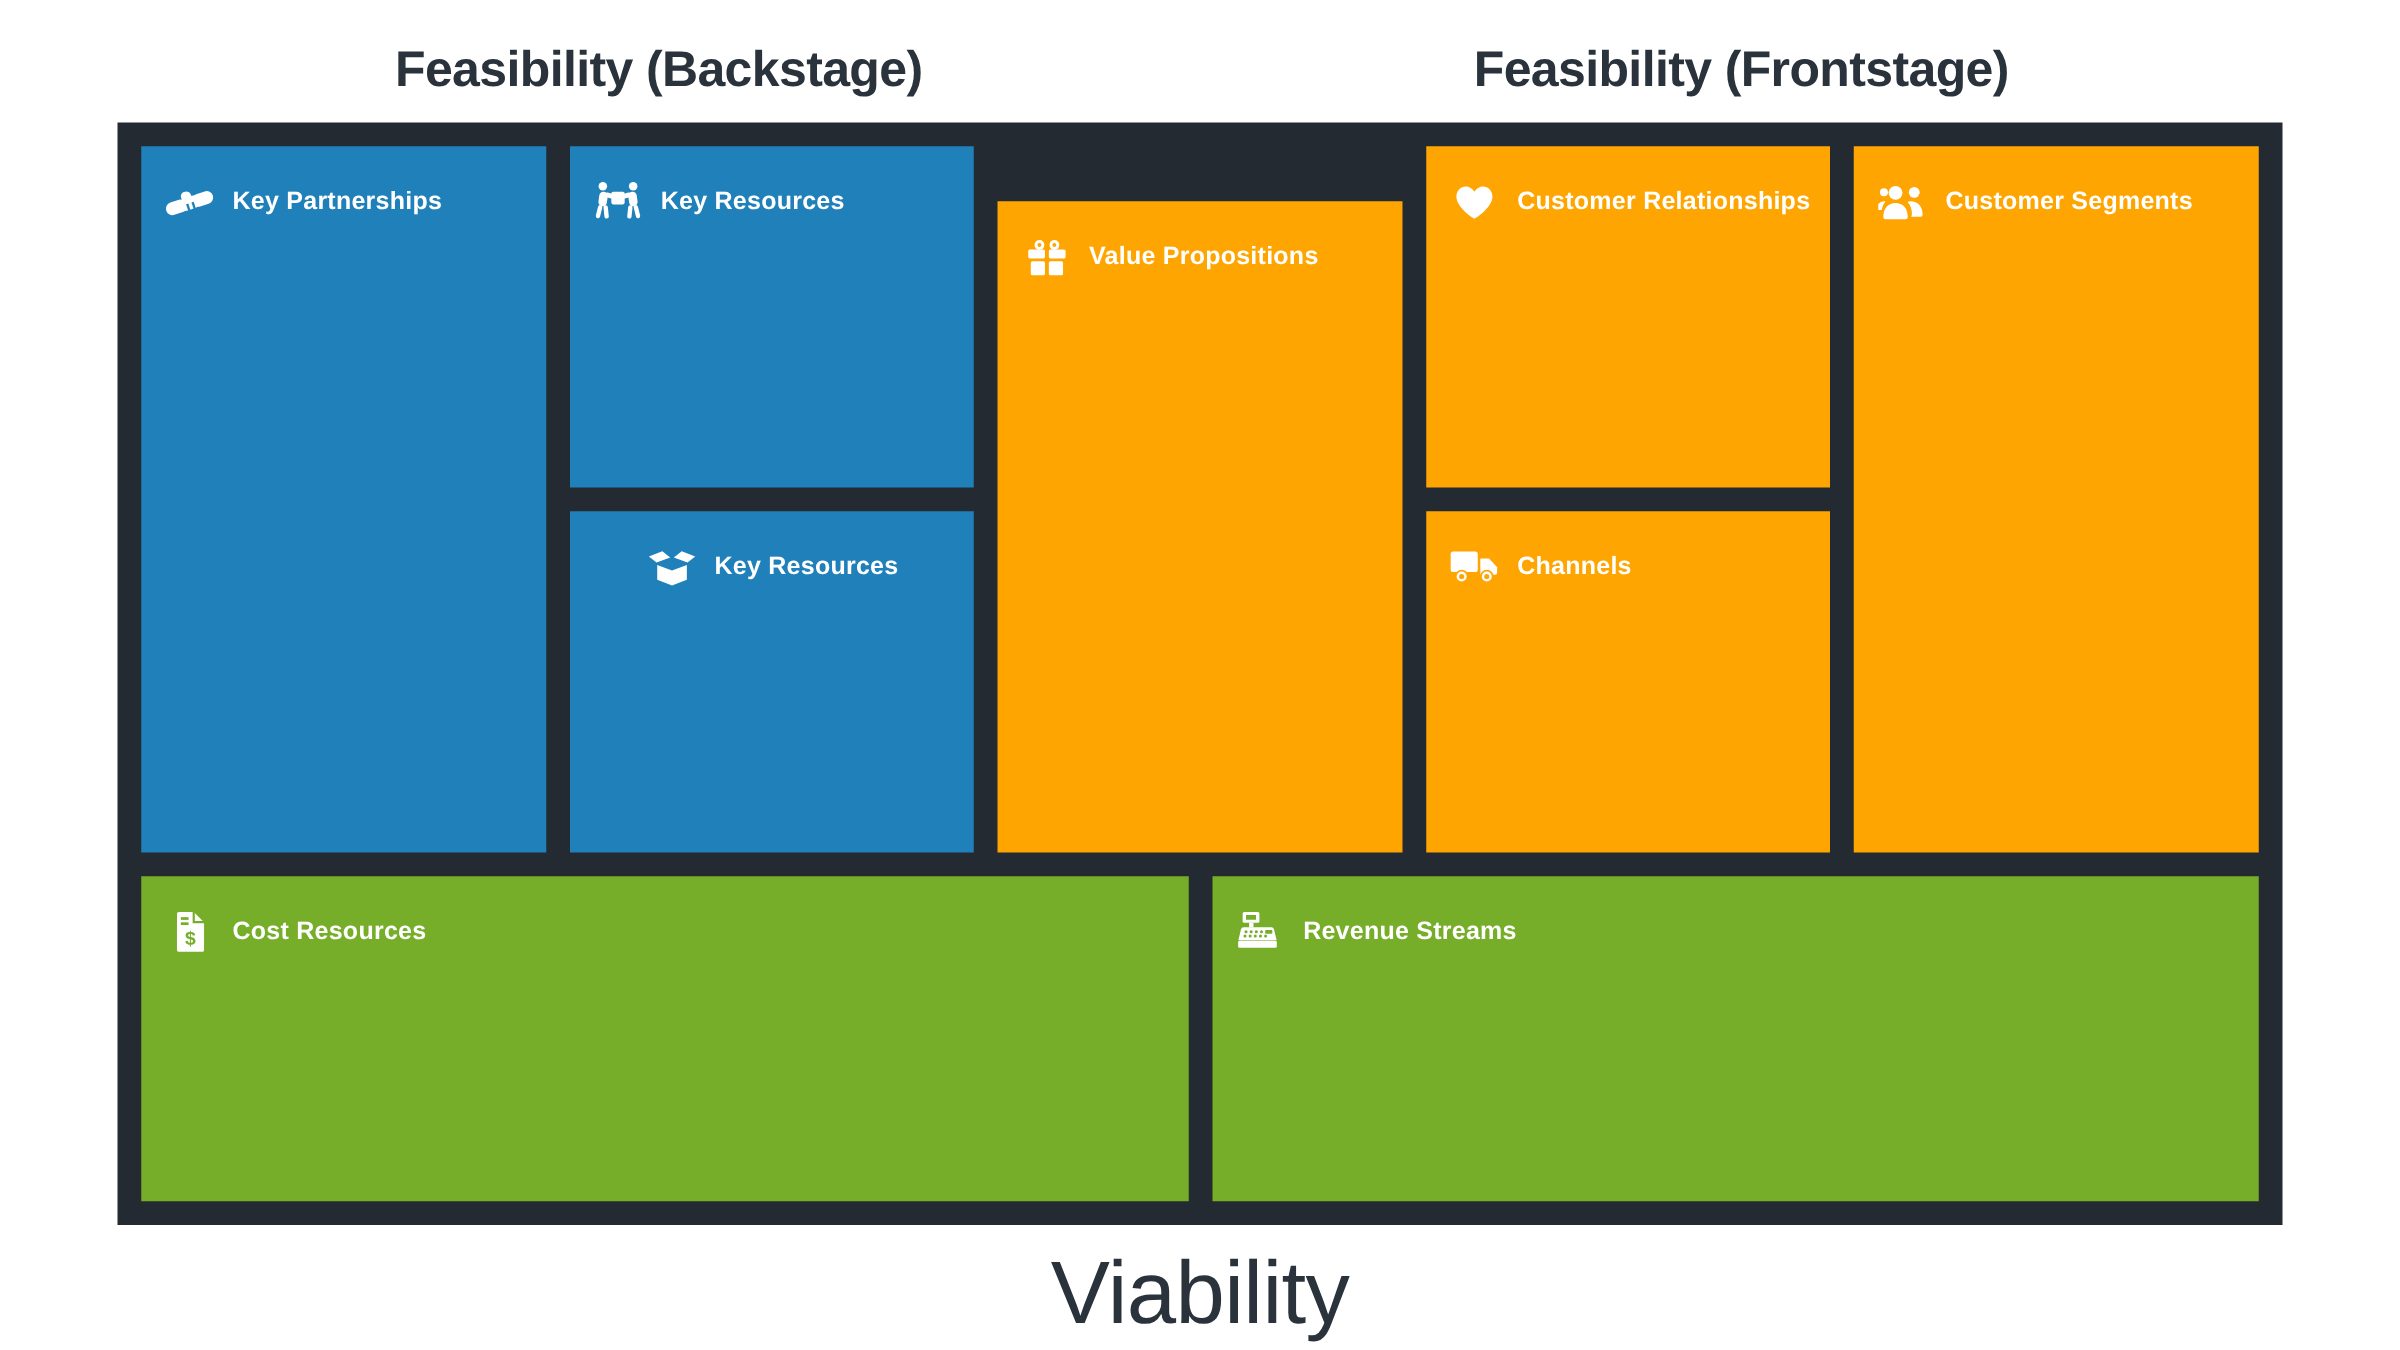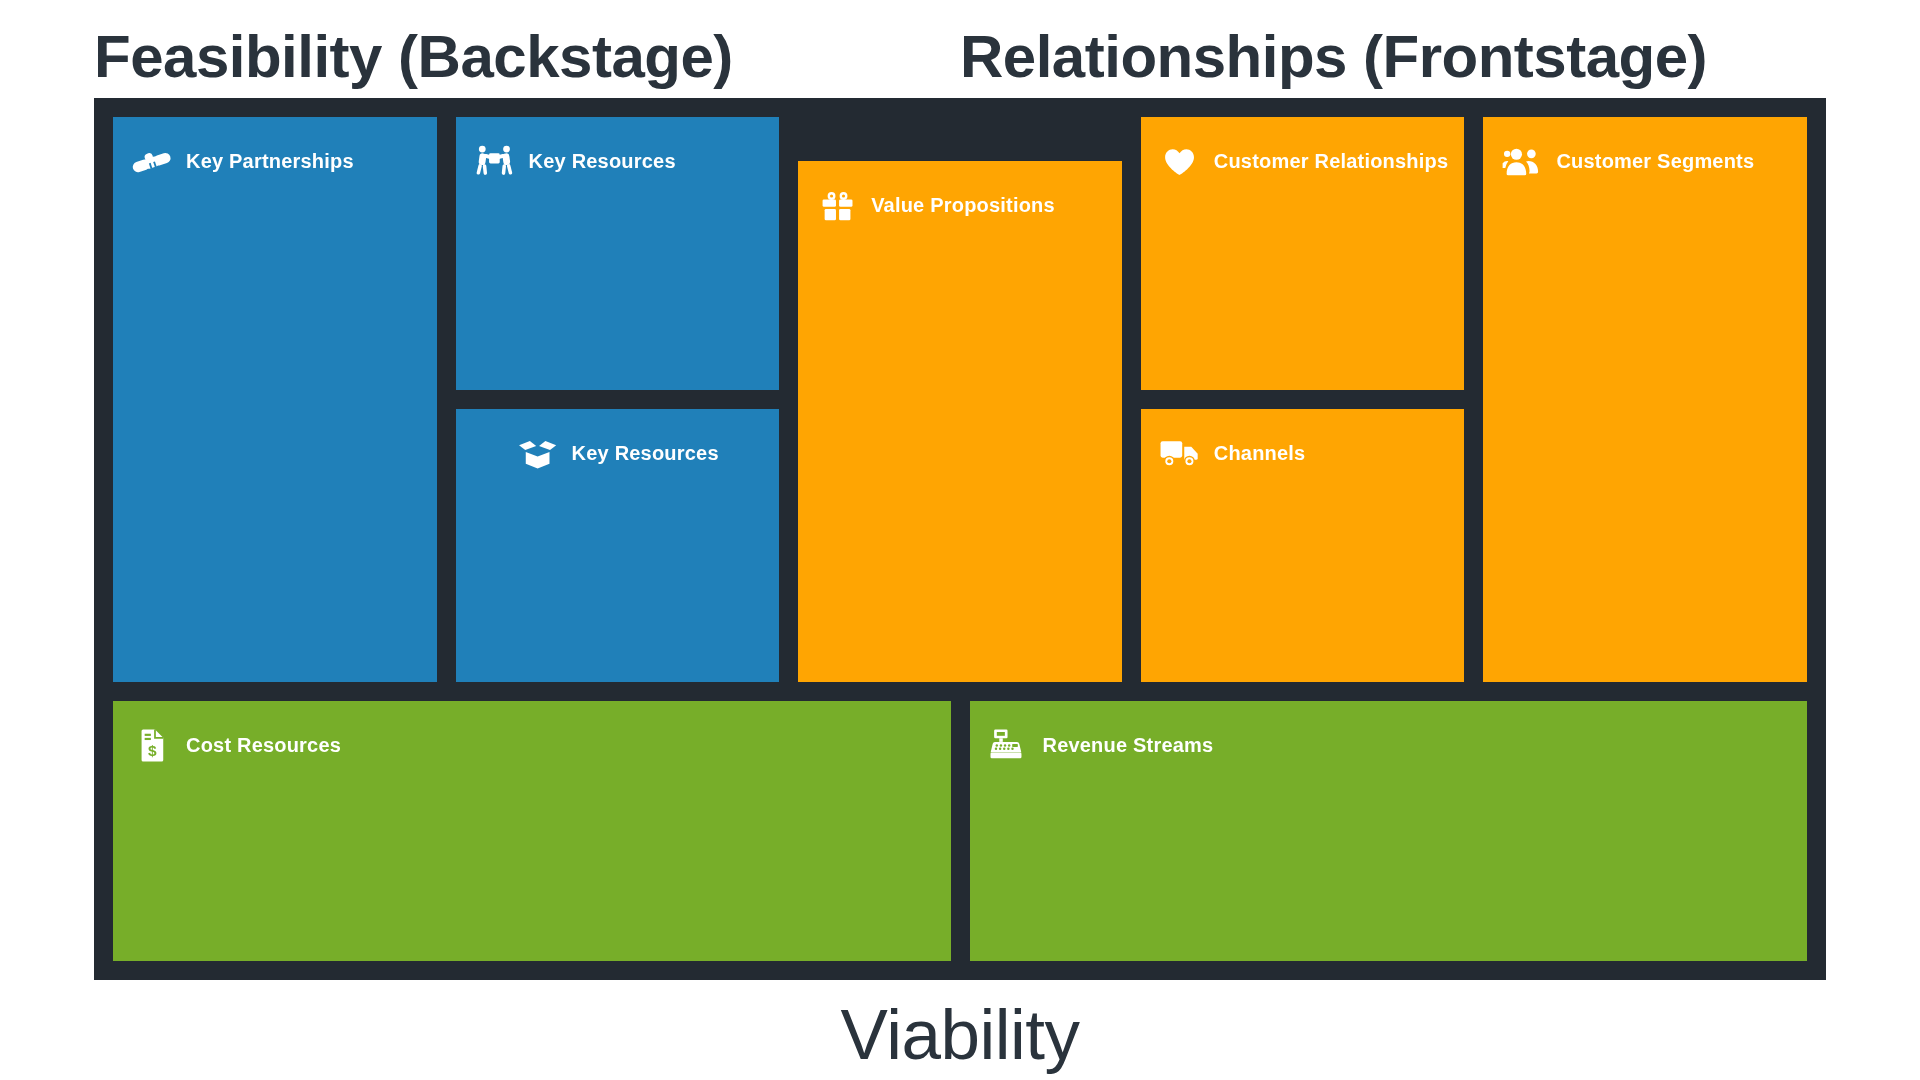--- a/index.html
+++ b/index.html
@@ -16,22 +16,22 @@
     position:relative;
     background:#ffffff;
     font-family:"Liberation Sans","DejaVu Sans",sans-serif;
     overflow:hidden;
   }
   .top-headers{
     position:absolute;left:94px;top:0;width:1732px;height:98px;
     display:flex;align-items:center;
   }
   .stage-title{
-    flex:1;
-    font-size:60px;font-weight:800;letter-spacing:-0.5px;
+    flex:1;text-align:center;
+    font-size:40px;font-weight:800;letter-spacing:-0.5px;
     color:var(--title-text);
     padding-top:14px;
   }
   .canvas{
     position:absolute;left:94px;top:98px;width:1732px;height:882px;
     background:var(--canvas-bg);
     display:grid;
     grid-template-columns:repeat(10,1fr);
     grid-template-rows:1fr 1fr 0.95fr;
     gap:19px;padding:19px;
@@ -69,21 +69,21 @@
     display:flex;align-items:center;justify-content:center;
     font-size:71px;font-weight:400;letter-spacing:-0.5px;
     color:var(--title-text);
   }
 </style>
 </head>
 <body>
 
 <div class="top-headers">
   <div class="stage-title">Feasibility (Backstage)</div>
-  <div class="stage-title">Relationships (Frontstage)</div>
+  <div class="stage-title">Feasibility (Frontstage)</div>
 </div>
 
 <div class="canvas">
 
   <div class="tile tile-blue t-partnerships">
     <div class="tile-head">
       <span class="icon">
         <svg viewBox="0 0 40 32" xmlns="http://www.w3.org/2000/svg">
           <g fill="#fff" transform="rotate(-18 20 17)">
             <rect x="1" y="12" width="17" height="10" rx="5"></rect>

